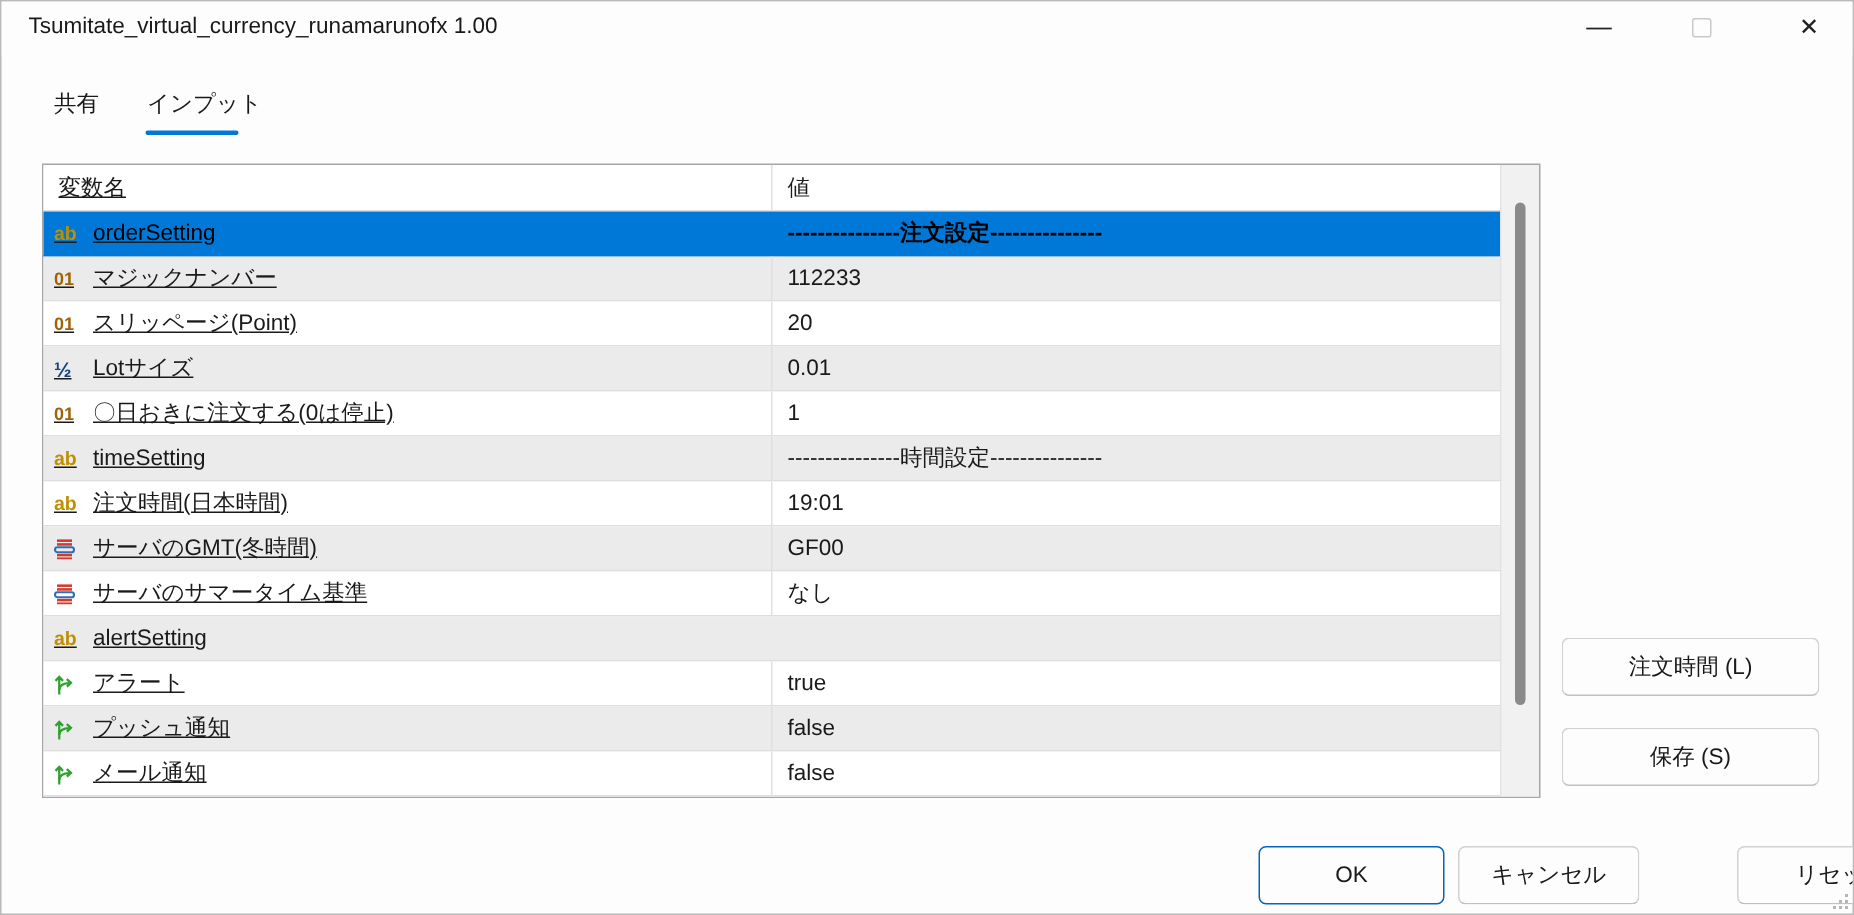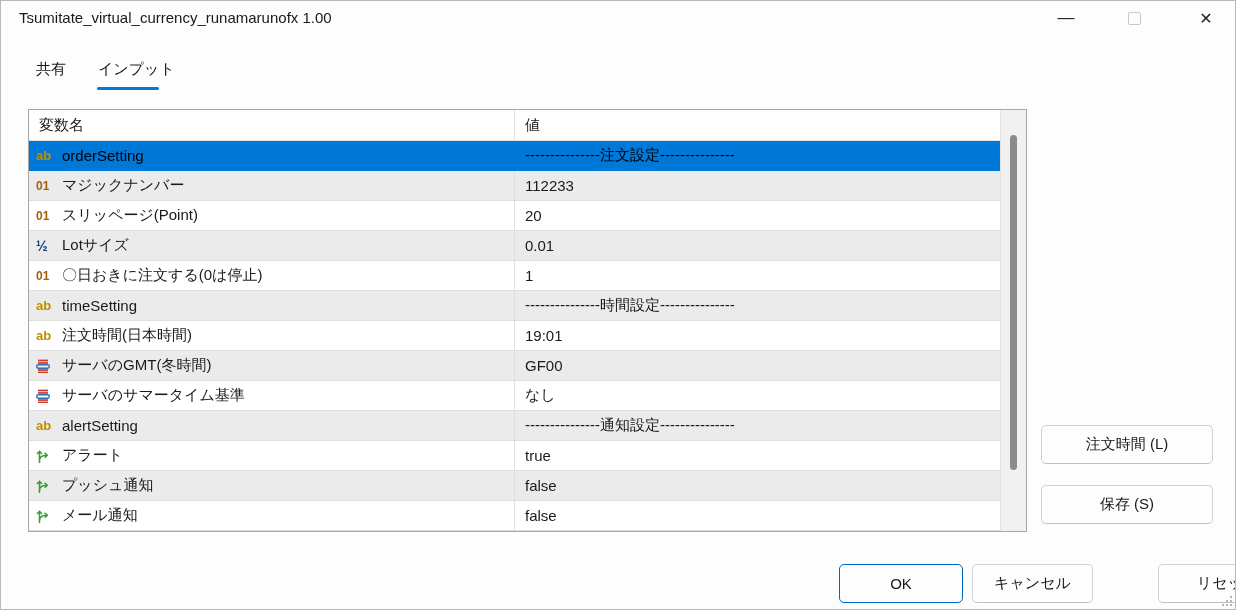--- a/index.html
+++ b/index.html
@@ -27,23 +27,23 @@
     position:absolute; left:27px; top:108px; width:999px; height:423px;
     background:#ffffff; border:1px solid #a6a6a6;
   }
   .thead { display:flex; height:31px; align-items:center; border-bottom:1px solid #e0e0e0; background:#ffffff; }
   .thead .cell { font-size:15px; color:#191919; }
   .rows { position:absolute; left:0; top:31px; right:26px; }
   .trow { display:flex; height:30px; align-items:center; background:#ffffff; border-bottom:1px solid #dedede; }
   .trow.shade { background:#ebebeb; }
   .trow.selected { background:#0078d7; border-bottom:1px solid #0078d7; }
   .trow.selected .rlabel, .trow.selected .val { color:#000000; }
-  .cell.name { width:485px; display:flex; align-items:center; padding-left:7px; overflow:hidden; }
+  .cell.name { width:485px; display:flex; align-items:center; padding-left:7px; overflow:hidden;text-decoration:underline; }
   .cell.val { flex:1; padding-left:10px; font-size:15px; color:#1a1a1a; border-left:1px solid #e0e0e0; height:100%; display:flex; align-items:center; overflow:hidden; white-space:nowrap; }
-  .trow.selected .cell.val { border-left-color:transparent; }
+  .trow.selected .cell.val { border-left-color:transparent;font-weight:bold; }
   .thead .cell.name { padding-left:10px; }
   .thead .cell.val { border-left:1px solid #e0e0e0; }
   .ticon { width:26px; flex:0 0 26px; display:flex; align-items:center; font-style:normal; }
   .icon-ab { color:#bf8f00; font-weight:bold; font-size:13px; letter-spacing:0px; }
   .icon-01 { color:#a16207; font-weight:bold; font-size:12px; }
   .icon-half { color:#16417d; font-weight:bold; font-size:14px; }
   .rlabel { font-size:15px; color:#1a1a1a; white-space:nowrap; }
   
   .vscroll { position:absolute; top:0; right:0; width:26px; height:421px; background:#f1f1f1; border-left:1px solid #e3e3e3; }
   .vthumb { position:absolute; left:9px; top:25px; width:7px; height:335px; background:#8a8a8a; border-radius:4px; }
@@ -187,21 +187,20 @@
           <span class="rlabel">サーバのサマータイム基準</span>
         </div>
         <div class="cell val">なし</div>
       </div>
 
       <div class="trow shade">
         <div class="cell name">
           <span class="ticon icon-ab">ab</span>
           <span class="rlabel">alertSetting</span>
         </div>
-        <div class="cell val">---------------通知設定---------------</div>
       </div>
 
       <div class="trow">
         <div class="cell name">
           <span class="ticon">
             <svg width="15" height="16" viewBox="0 0 15 16">
               <path d="M3.5 15 L3.5 3.4 M1 5.9 L3.5 3.3 L6 5.9" fill="none" stroke="#2ea12e" stroke-width="1.5"></path>
               <path d="M3.5 12 C3.5 9.3 5.6 7.4 10.8 7.2 M8.5 4.8 L11.3 7.2 L8.6 9.7" fill="none" stroke="#2ea12e" stroke-width="1.5"></path>
             </svg>
           </span>

